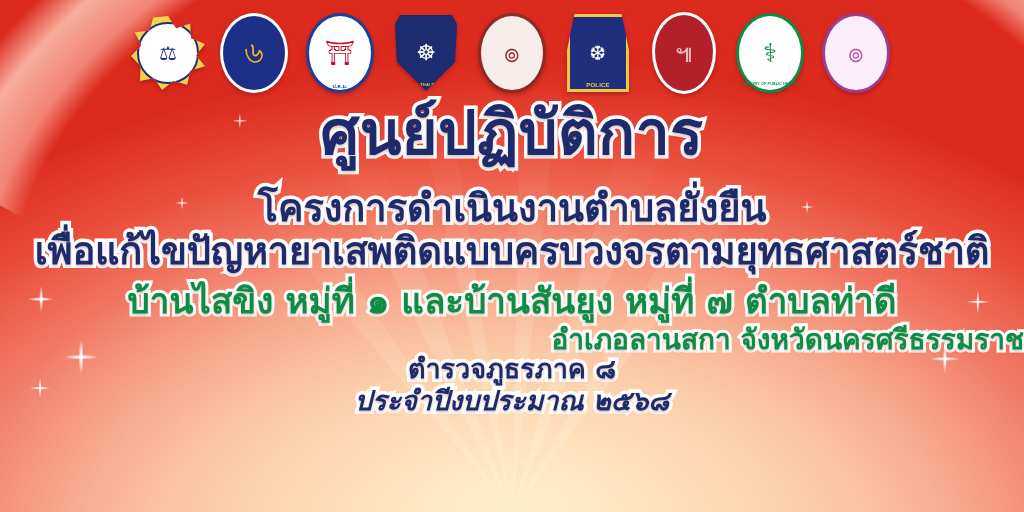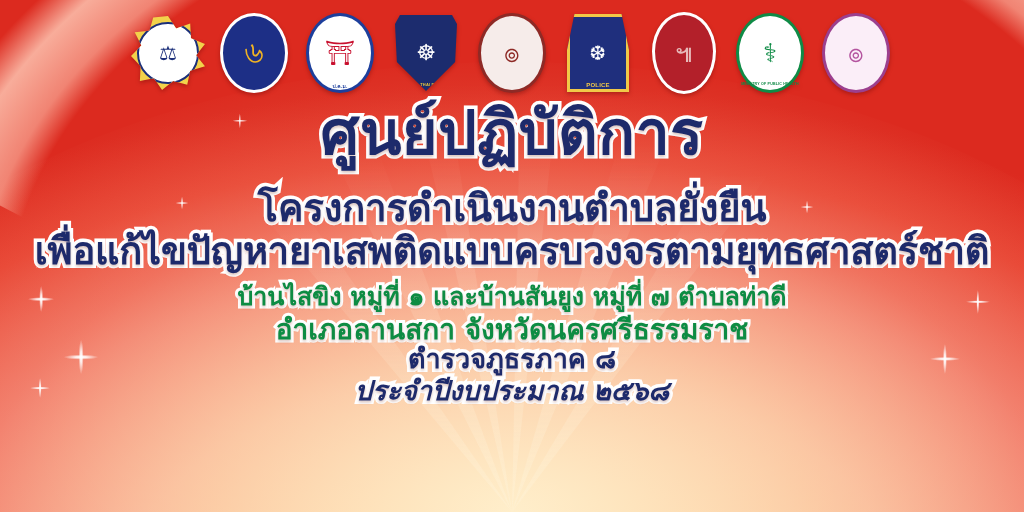--- a/index.html
+++ b/index.html
@@ -59,22 +59,22 @@
   .tl{margin:0;line-height:1.02;font-weight:bold;white-space:nowrap;}
   .navy{color:#1d2a6b;
      -webkit-text-stroke:7px #ffffff;paint-order:stroke fill;
      text-shadow:0 2px 3px rgba(120,40,20,.28);}
   .green{color:#0d8c43;
      -webkit-text-stroke:6px #ffffff;paint-order:stroke fill;
      text-shadow:0 2px 3px rgba(120,40,20,.28);}
   .l1{font-size:61px;letter-spacing:.5px;padding-top:2px;}
   .l2{font-size:38px;padding-top:9px;margin-top:16px;}
   .l3{font-size:38px;padding-top:7px;letter-spacing:-.2px;font-family:Liberation Mono, monospace;}
-  .l4{font-size:25px;padding-top:10px;}
-  .l5{font-size:28px;padding-top:7px;}
+  .l4{font-size:35px;padding-top:10px;}
+  .l5{font-size:28px;padding-top:7px;text-align:right;}
   .l6{font-size:27px;padding-top:9px;}
   .l7{font-size:27px;}
   .l8{font-size:27px;padding-top:5px;font-style:italic;}
 
   .spark{position:absolute;pointer-events:none;z-index:7;}
   .spark i{position:absolute;left:50%;top:50%;transform:translate(-50%,-50%);
      background:radial-gradient(ellipse at center,#fff 0%,rgba(255,255,255,.85) 25%,rgba(255,255,255,0) 72%);}
   .spark i.h{width:100%;height:14%;}
   .spark i.v{width:14%;height:100%;}
 </style>

